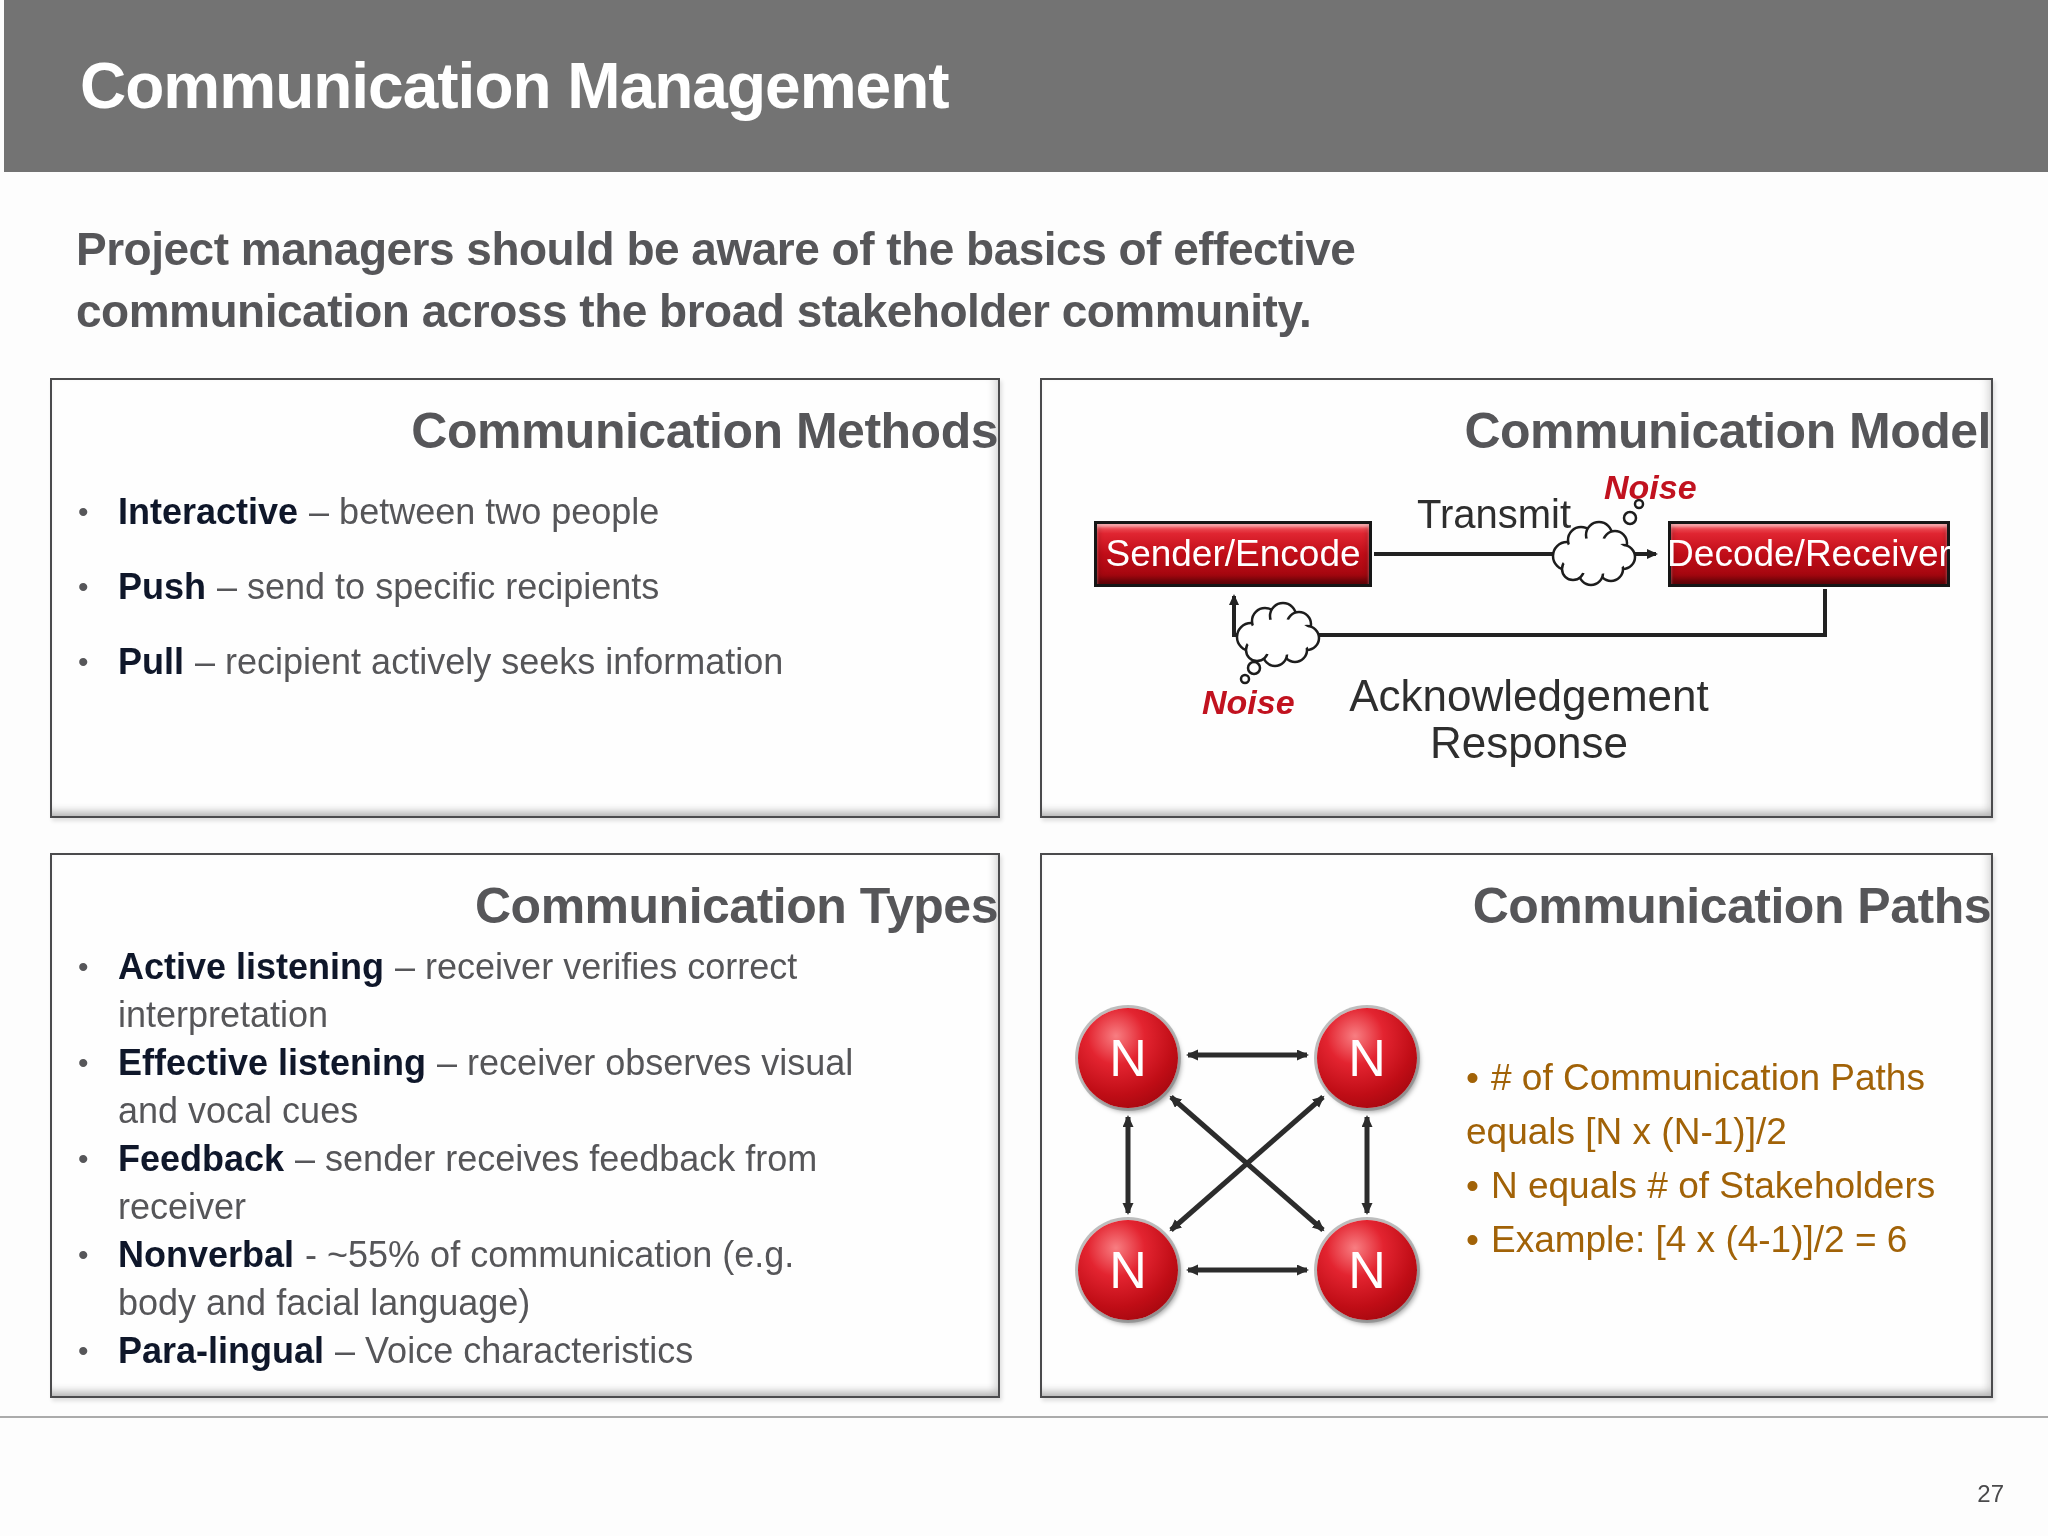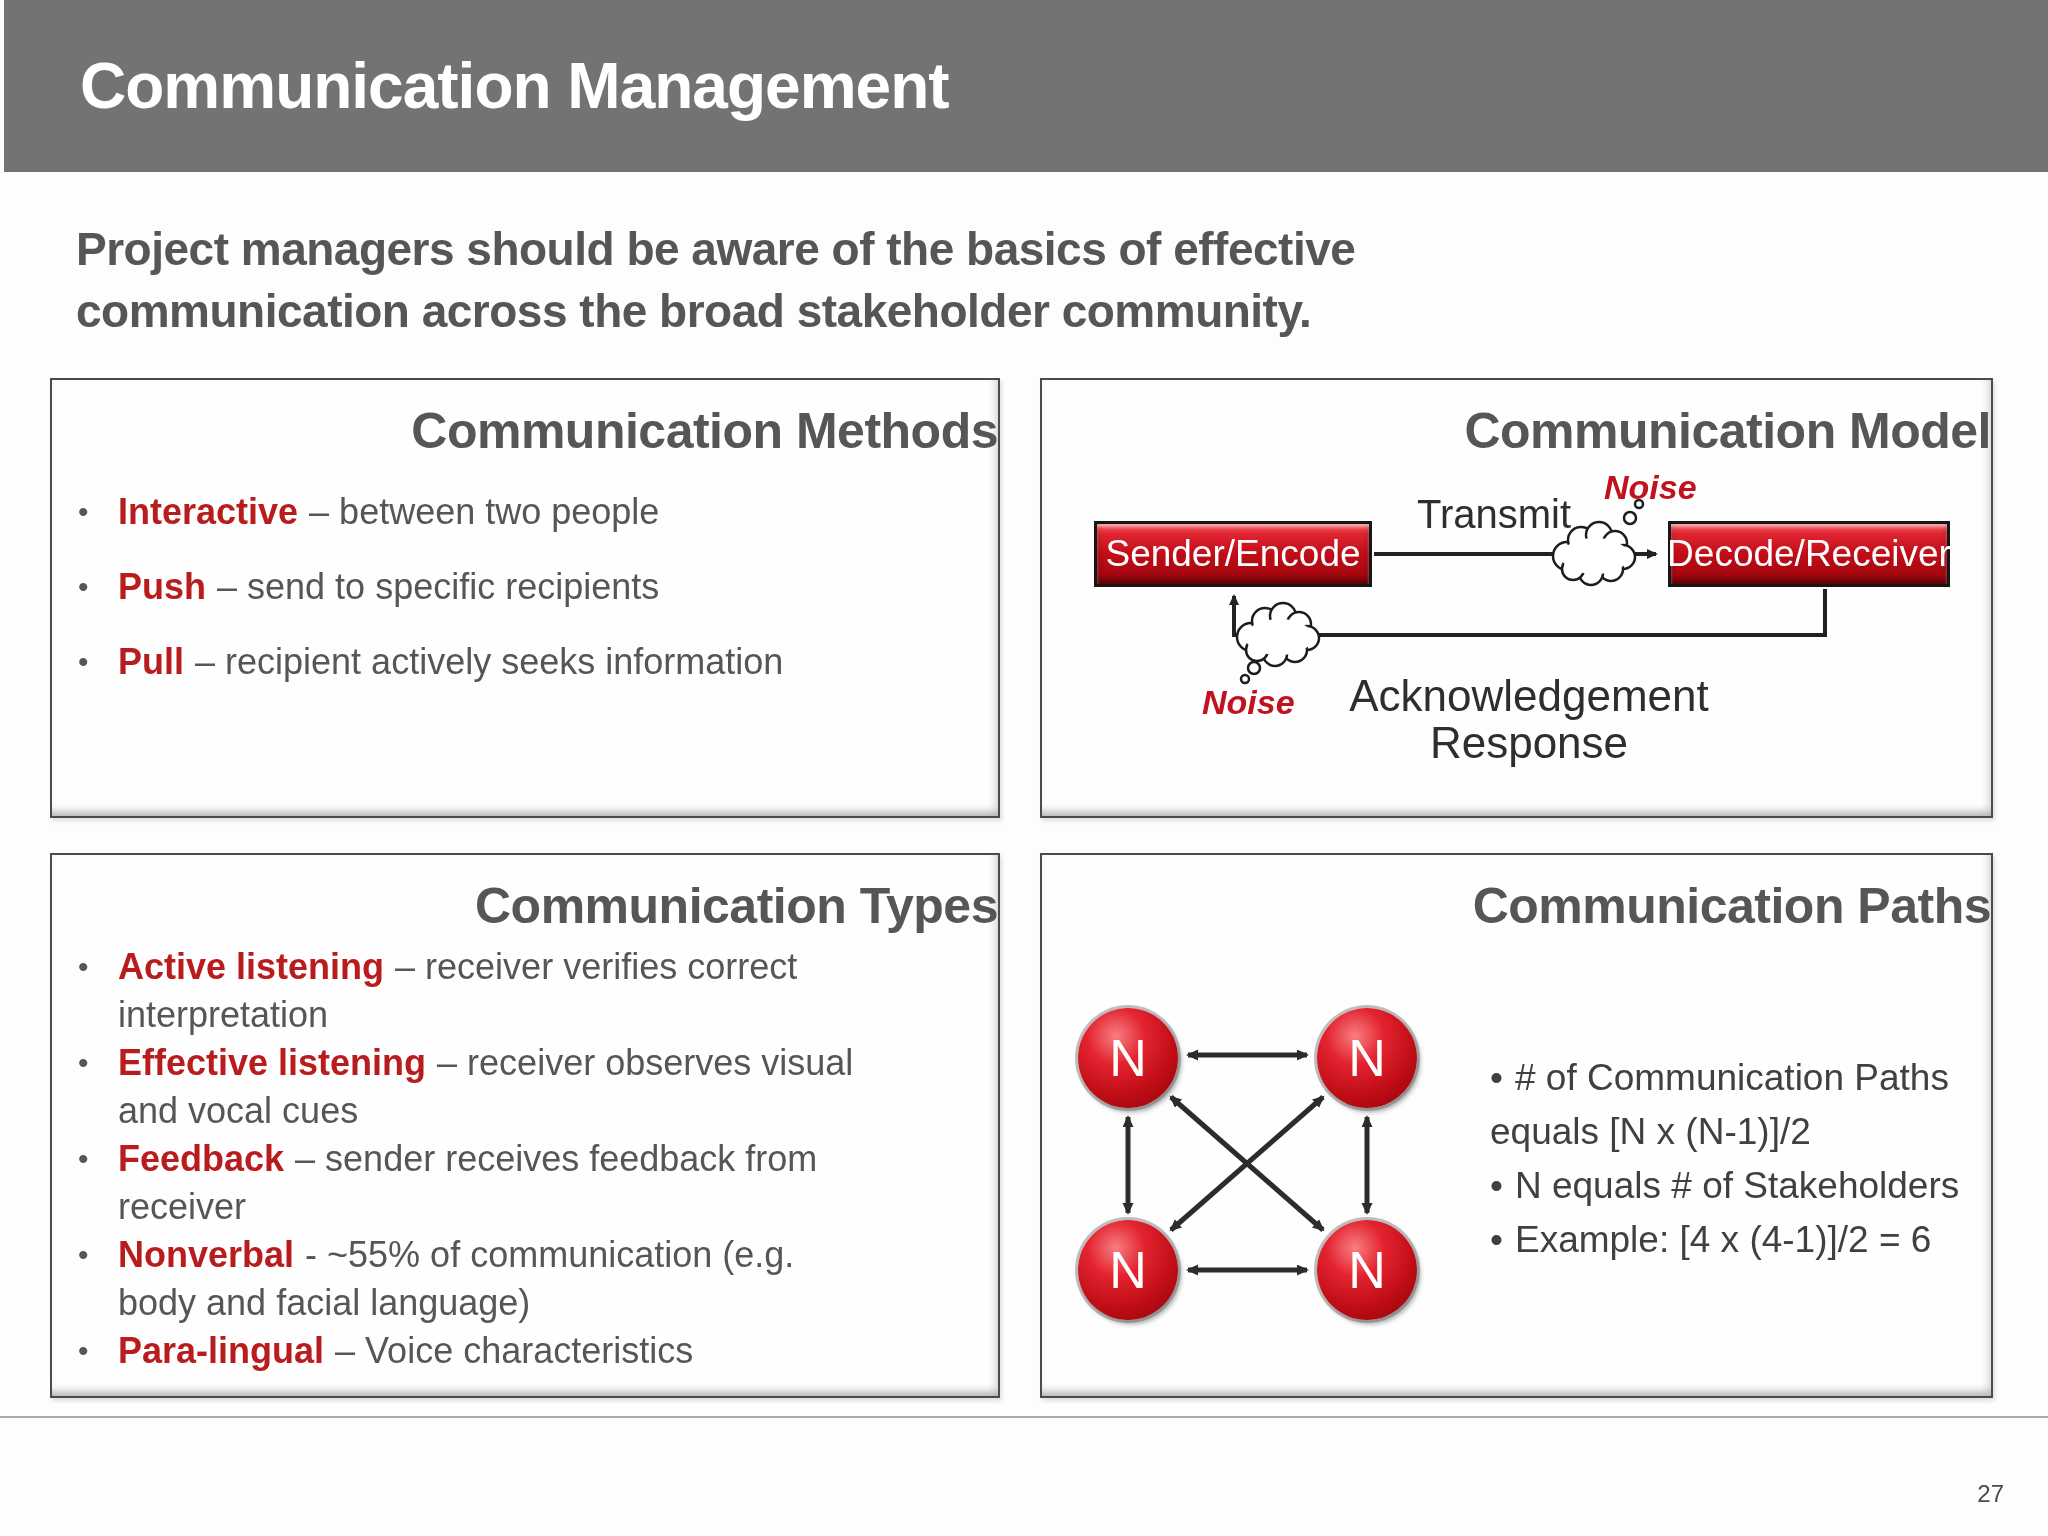--- a/index.html
+++ b/index.html
@@ -41,21 +41,21 @@
   }
   
   .tb-wrap { padding:0 0 0 26px; }
   #panel-methods .tb-wrap { margin-top:28px; }
   #panel-types   .tb-wrap { margin-top:8px; }
   .tb-row { display:flex; align-items:flex-start; }
   #panel-methods .tb-row { margin-bottom:27px; }
   .tb-marker { flex:0 0 40px; font-size:30px; line-height:48px; color:#565659; }
   .tb-body { flex:1 1 auto; }
   .tb-line { font-size:36px; line-height:48px; color:#565659; white-space:nowrap; }
-  .tb-term { font-weight:bold; color:#b91c1c; margin-right:11px; }
+  .tb-term { font-weight:bold; color:#0f172a; margin-right:11px; }
   
   .dg { position:absolute; left:0; top:0; }
   .red-box {
     position:absolute; display:flex; align-items:center; justify-content:center;
     background:linear-gradient(180deg,#f4656b 0%,#e02531 16%,#c00d18 50%,#a5070f 86%,#8c040b 100%);
     border:3px solid #161616;
     box-shadow: inset 0 3px 3px rgba(255,255,255,0.45), inset 0 -5px 6px rgba(0,0,0,0.35);
     color:#ffffff; font-size:37px; white-space:nowrap;
   }
   #sender-box   { left:52px;  top:141px; width:278px; height:66px; }
@@ -78,21 +78,21 @@
     background:radial-gradient(circle at 38% 28%, #f87e82 0%, #e32430 30%, #c00d16 62%, #8e0309 100%);
     box-shadow: 0 0 0 3px rgba(110,110,110,0.45), 3px 4px 5px rgba(0,0,0,0.35);
     display:flex; align-items:center; justify-content:center;
     color:#ffffff; font-size:52px; font-weight:400;
   }
   #node-tl { left:36px;  top:153px; }
   #node-tr { left:275px; top:153px; }
   #node-bl { left:36px;  top:365px; }
   #node-br { left:275px; top:365px; }
   .paths-text { position:absolute; left:424px; top:196px; }
-  .pl { font-size:37px; line-height:54px; color:#404040; white-space:nowrap;margin-left:24px; }
+  .pl { font-size:37px; line-height:54px; color:#a16207; white-space:nowrap; }
   .pl .tb-marker2 { margin-right:12px; }
   
   .footer-rule { position:absolute; left:0; top:1416px; width:2048px; height:2px; background:#ababab; }
   .page-number { position:absolute; right:44px; top:1480px; font-size:24px; color:#4a4a4c; }
 </style>
 </head>
 <body>
 
 <div class="slide">
 

